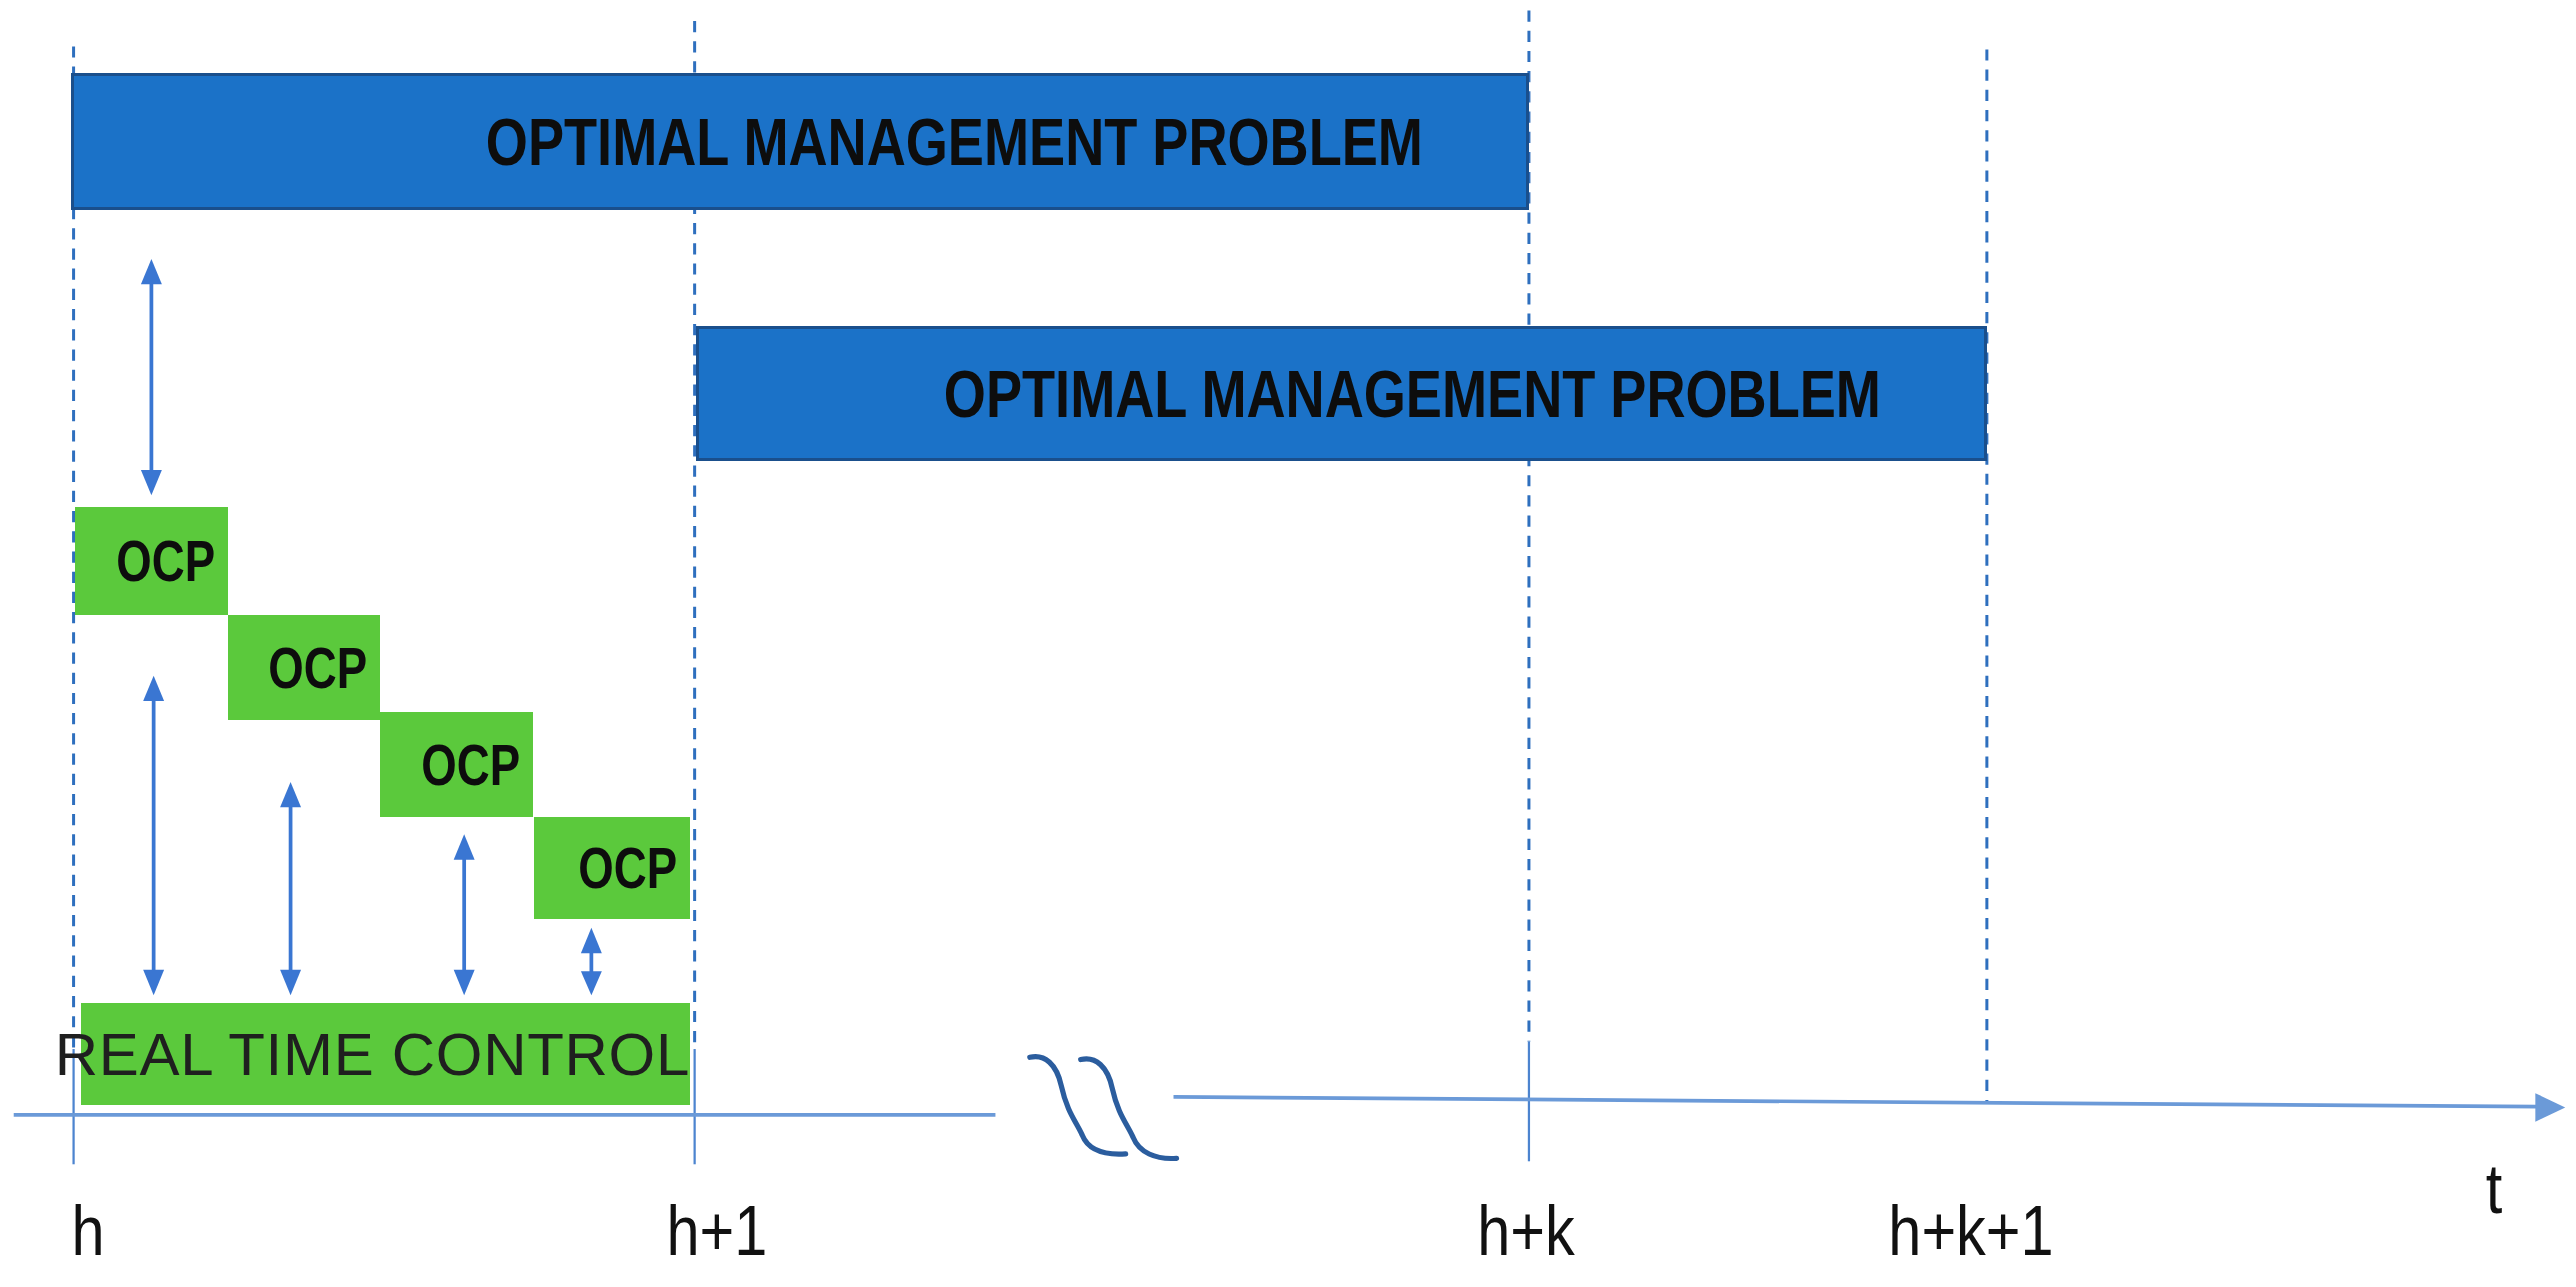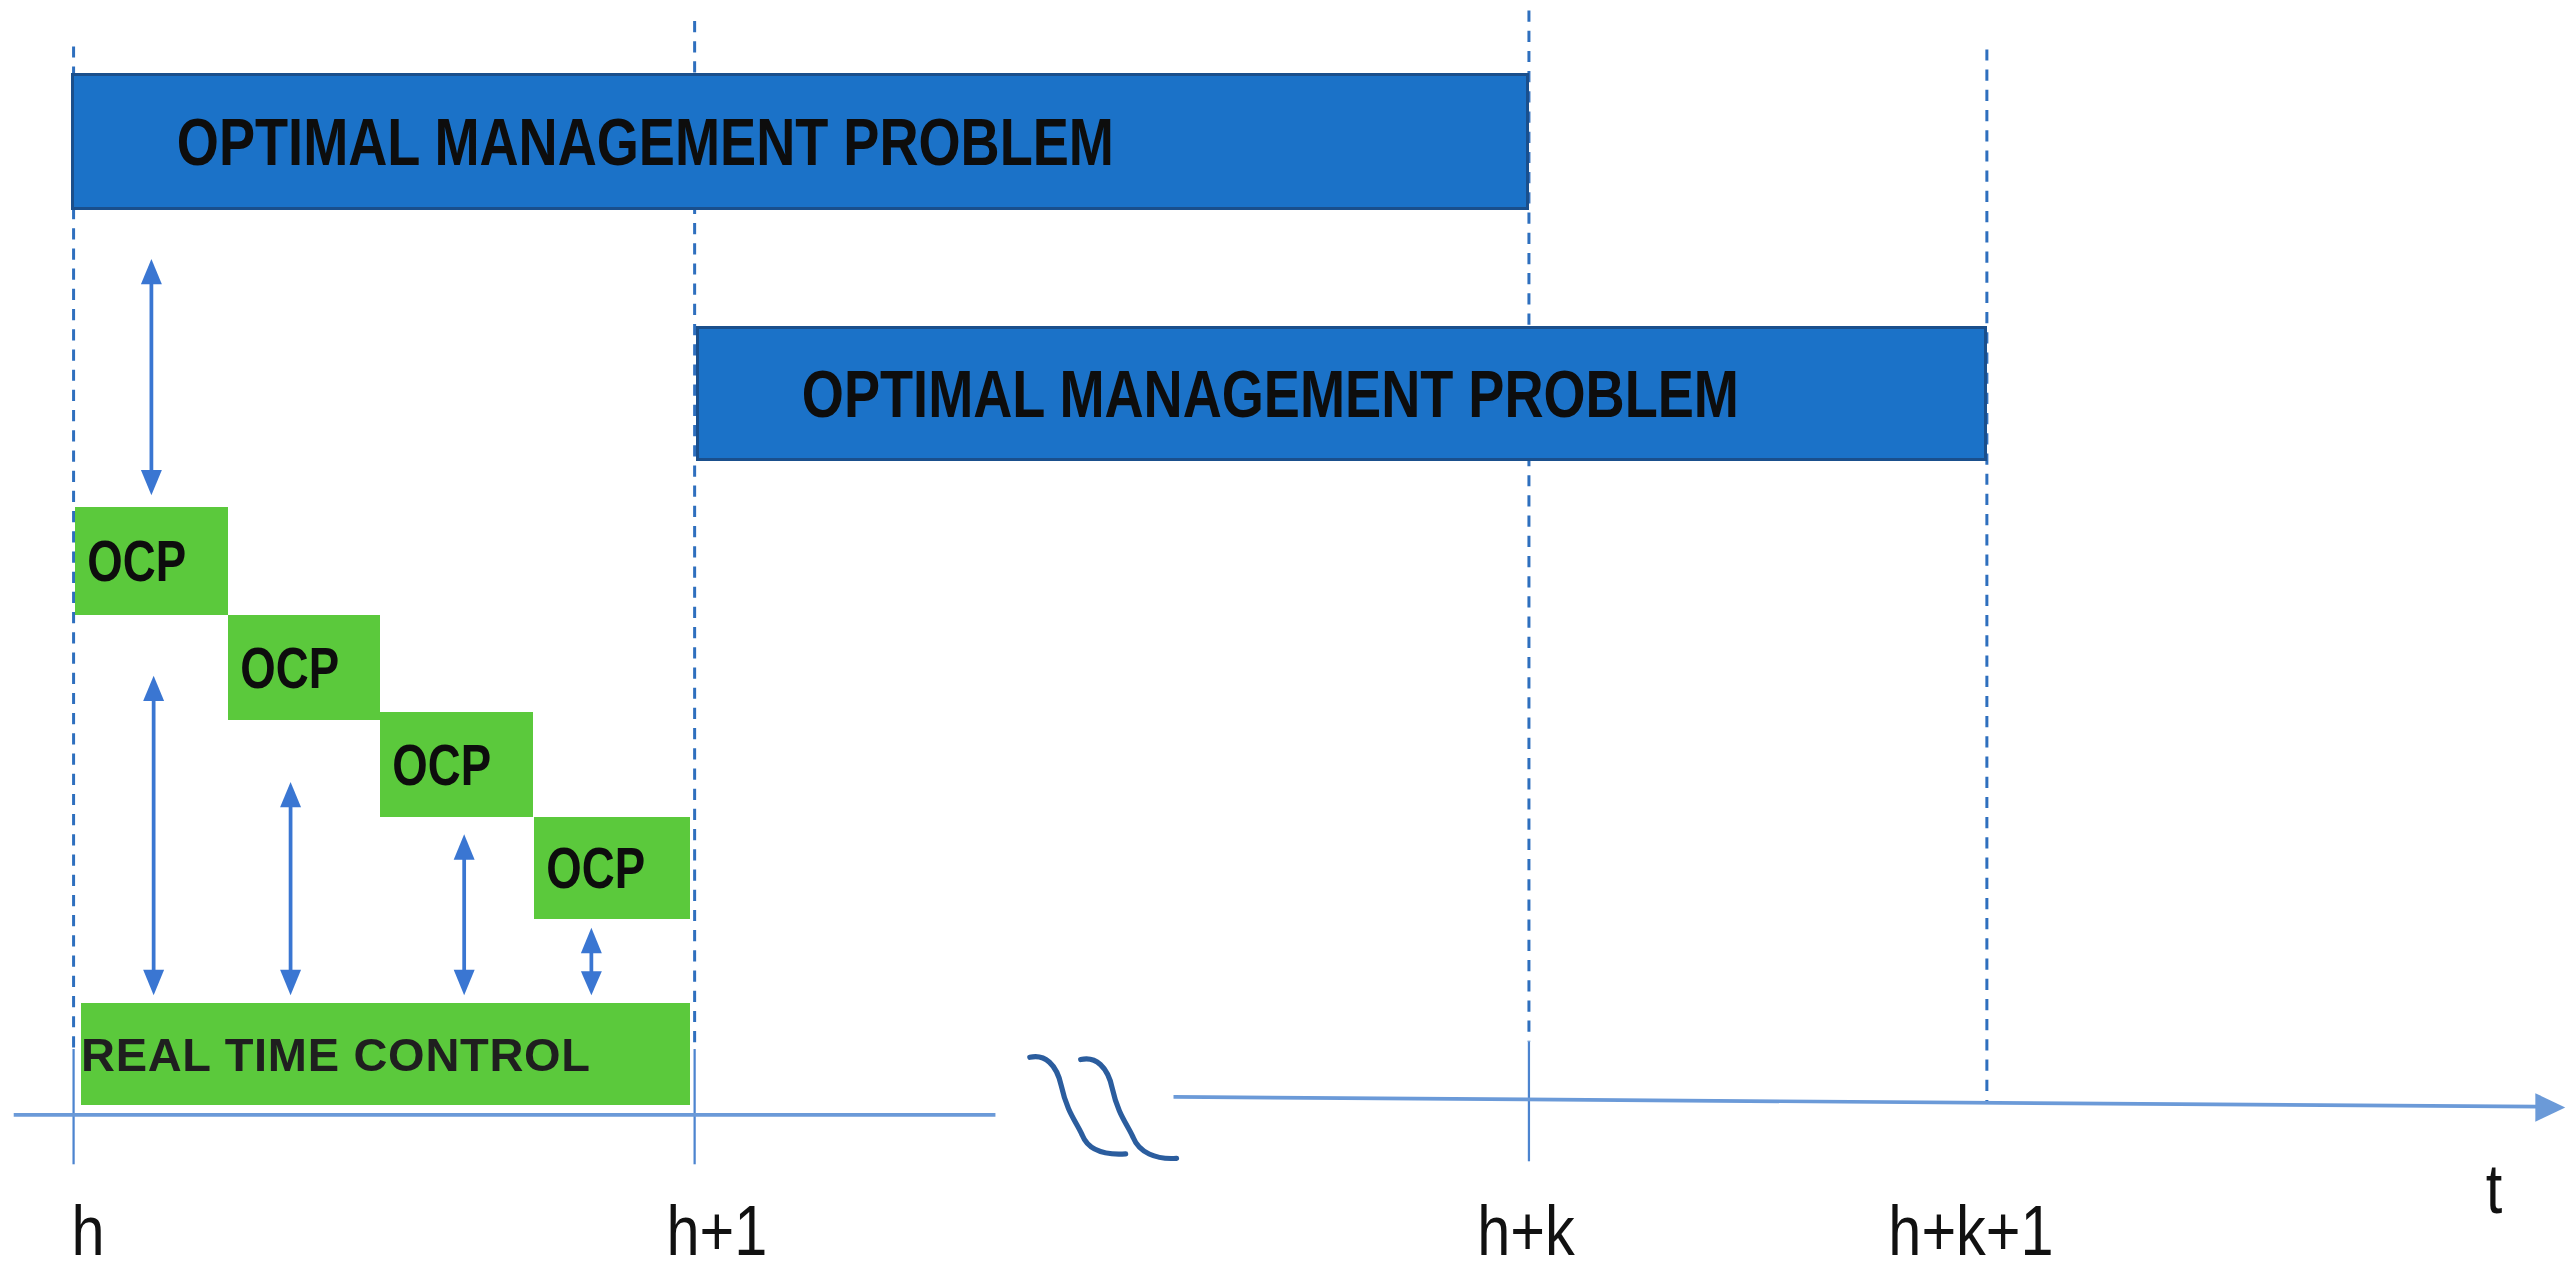--- a/index.html
+++ b/index.html
@@ -4,25 +4,25 @@
 <style>
   html,body{margin:0;padding:0;background:#ffffff;}
   body{font-family:"Liberation Sans", sans-serif;}
   .canvas{position:relative;width:2576px;height:1287px;background:#ffffff;overflow:hidden;}
   .layer{position:absolute;left:0;top:0;width:2576px;height:1287px;}
   .dash{stroke-width:4;stroke-dasharray:15 12;fill:none;}
   .tick{stroke-width:3;fill:none;}
   .axisline{stroke-width:5;fill:none;}
   .squig{stroke-width:7;fill:none;stroke-linecap:round;}
   .arrowline{stroke-width:5;fill:none;}
-  .node{position:absolute;display:flex;align-items:center;justify-content:flex-start;box-sizing:border-box;}
+  .node{position:absolute;display:flex;align-items:center;justify-content:flex-end;box-sizing:border-box;}
   .mgmt{border:3px solid;}
   .mgmt .lbl{font-weight:bold;font-size:66px;color:#0d0d0d;white-space:nowrap;transform:scaleX(0.82);letter-spacing:0px;}
   .ocp .lbl{font-weight:bold;font-size:57px;color:#0d0d0d;transform:scaleX(0.8);}
-  .rtc .lbl{font-weight:700;font-size:47px;color:#1f1f1f;letter-spacing:0.7px;white-space:nowrap;}
+  .rtc .lbl{font-weight:400;font-size:60px;color:#1f1f1f;letter-spacing:0.7px;white-space:nowrap;}
   .ticklbl{position:absolute;font-size:70px;line-height:1;color:#111;transform:translateX(-50%) scaleX(0.85);white-space:nowrap;}
 </style>
 </head>
 <body>
 
 <div class="canvas">
 
   <svg class="layer" viewBox="0 0 3442 1720">
 
     <g style="stroke: rgb(46, 111, 190);">

